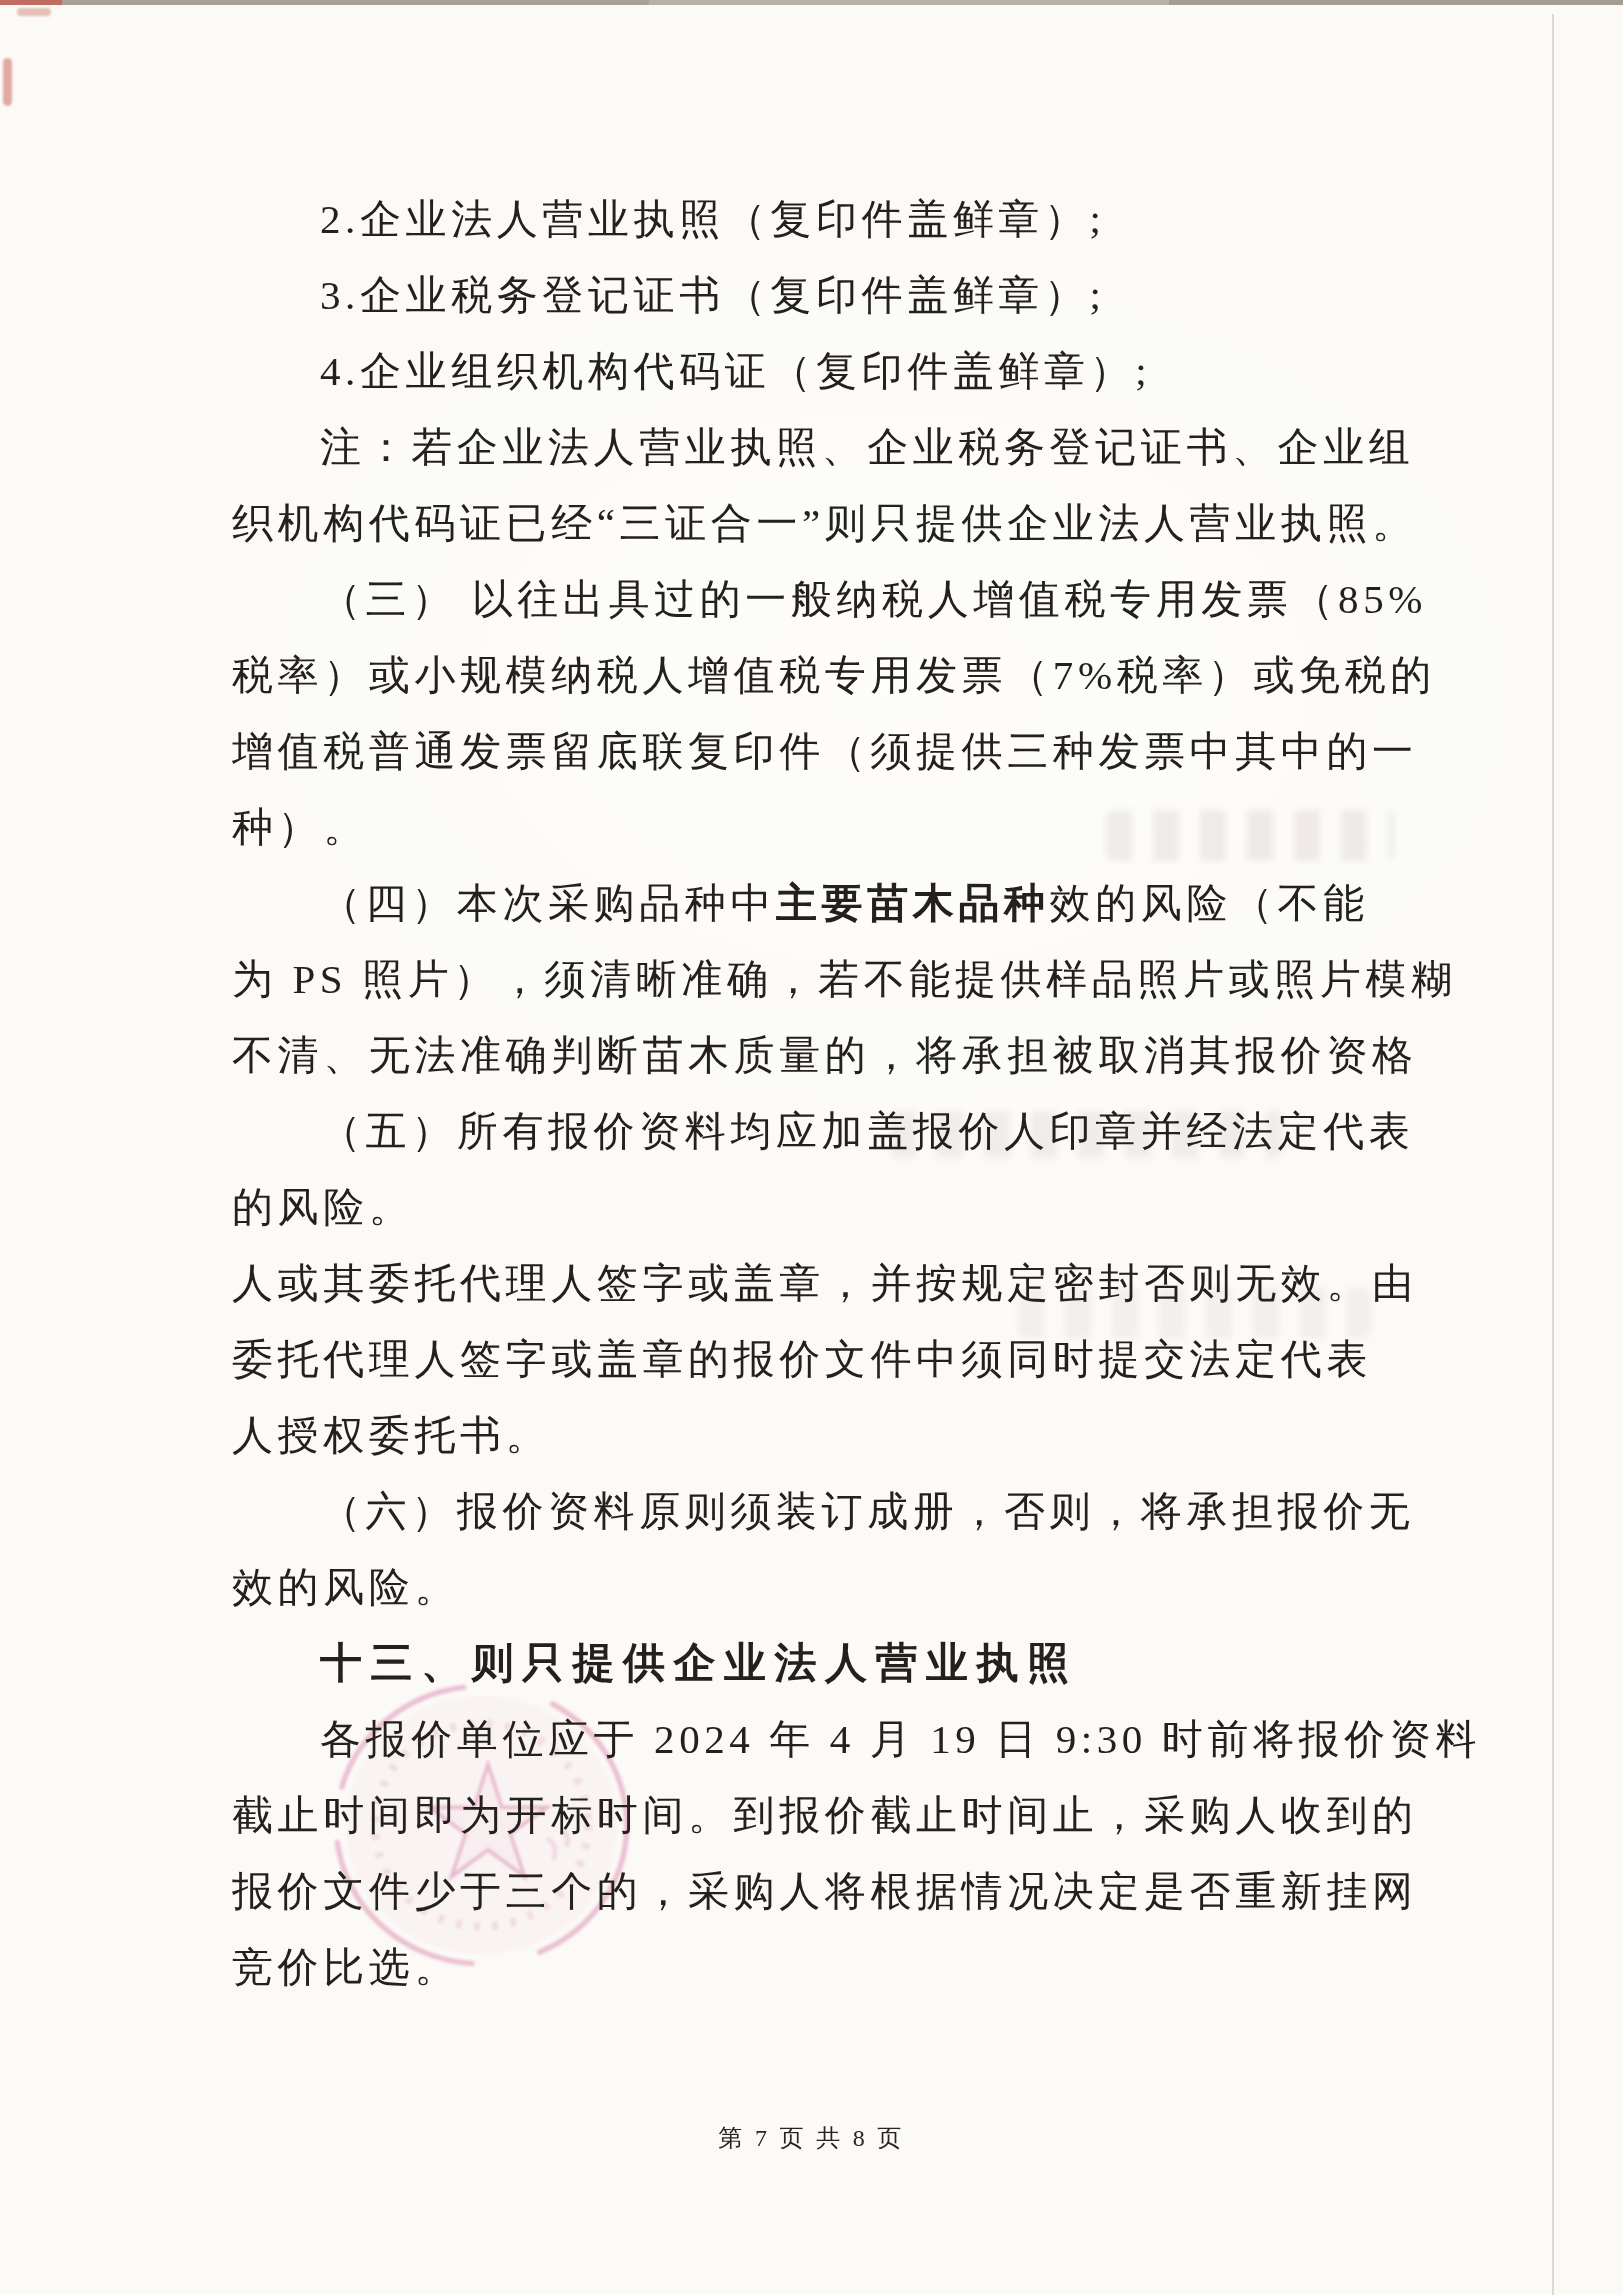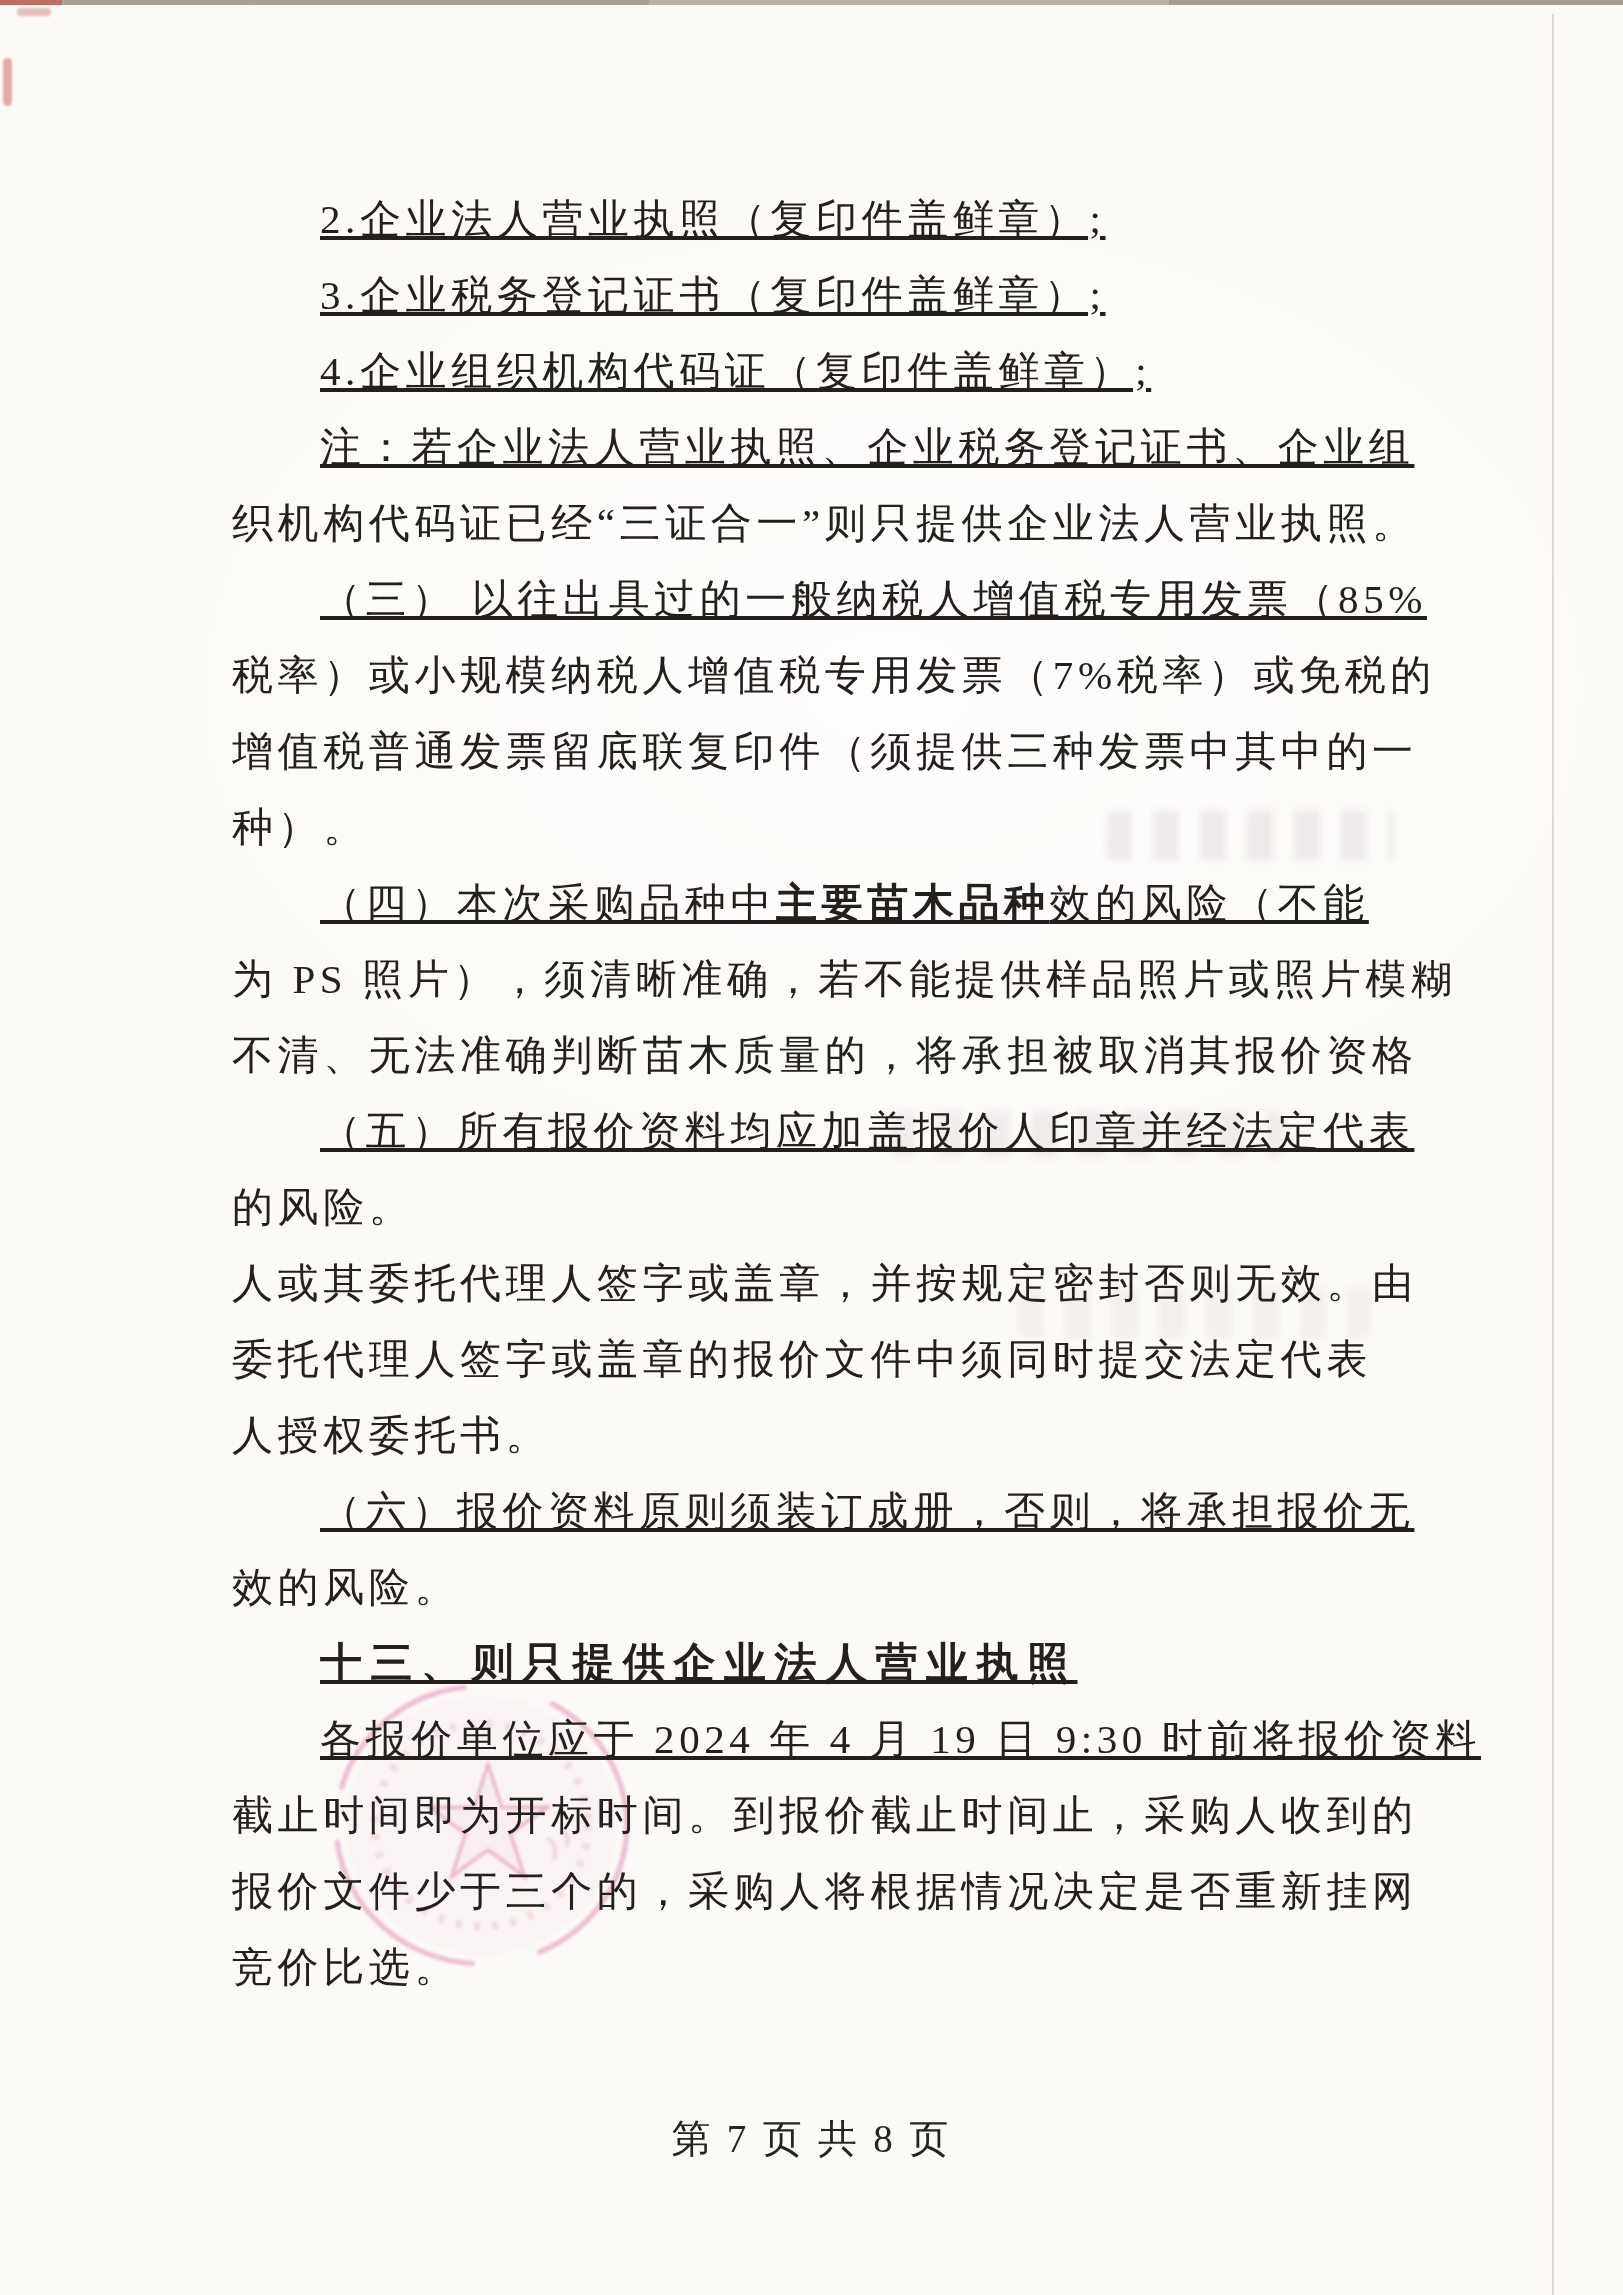--- a/index.html
+++ b/index.html
@@ -31,31 +31,31 @@
   .ghost.g2{left:890px;top:1111px;width:393px;height:47px;opacity:.85;}
   .ghost.g3{left:1018px;top:1288px;width:353px;height:50px;opacity:.7;}
   
   .stamp{position:absolute;left:331px;top:1681px;width:301px;height:288px;z-index:1;}
   
   .textblock{position:absolute;left:232px;top:181px;width:1178px;z-index:2;}
   .line{
     height:76px;line-height:76px;font-size:41px;letter-spacing:4.6px;
     color:var(--text-color,#24211d);white-space:nowrap;
   }
-  .line.indent{padding-left:88px;text-decoration:underline;}
+  .line.indent{padding-left:88px;}
   .line.heading{font-size:42px;letter-spacing:8.5px;}
   .line.heading .seg,
   .seg.bold{
     font-family:"Liberation Sans","DejaVu Sans",sans-serif;
     font-weight:700;
     text-align:center;
   }
   .footer{
     position:absolute;left:0;top:2119px;width:100%;text-align:center;z-index:2;
-    font-size:39px;line-height:39px;letter-spacing:3.3px;color:#262420;
+    font-size:24px;line-height:39px;letter-spacing:3.3px;color:#262420;
   }
 </style>
 </head>
 <body>
 
 <div class="page">
 
   <div class="edge-top"></div>
   <div class="edge-right"></div>
   <div class="speck1"></div>

